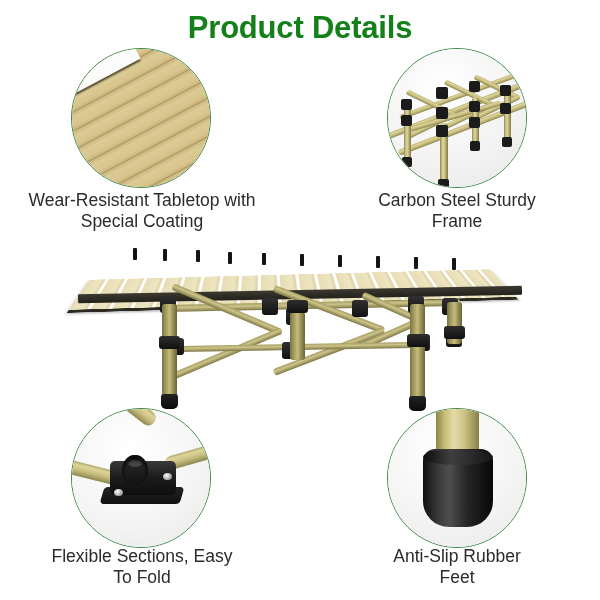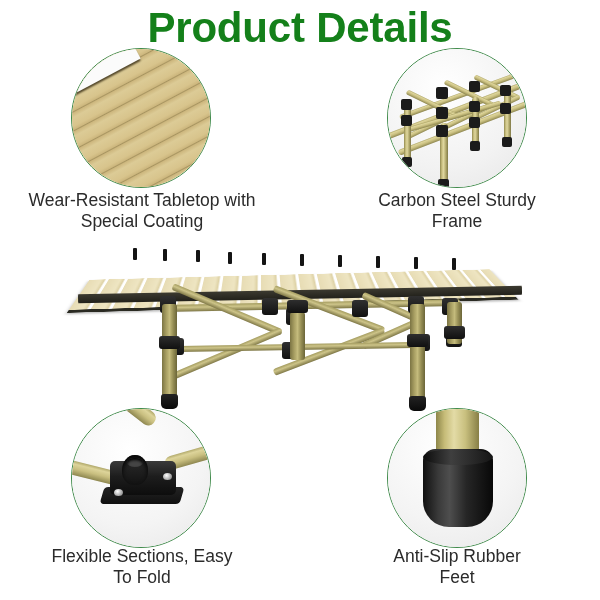--- a/index.html
+++ b/index.html
@@ -16,21 +16,21 @@
     font-family: "Liberation Sans", sans-serif;
   }
 
   
   #title {
     position: absolute;
     top: 10px;
     left: 0;
     width: 600px;
     text-align: center;
-    font-size: 42px;
+    font-size: 31px;
     font-weight: bold;
     color: #14801a;
     letter-spacing: -0.2px;
     line-height: 36px;
   }
 
   
   .callout {
     position: absolute;
     width: 140px;

